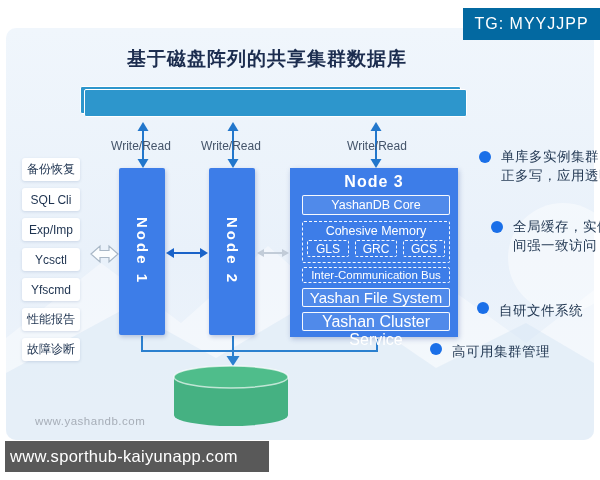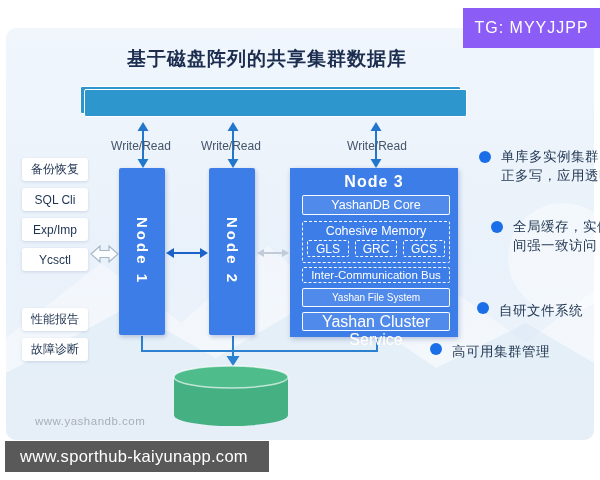--- a/index.html
+++ b/index.html
@@ -7,22 +7,22 @@
   .screen { position:relative; width:600px; height:480px; overflow:hidden;
             background:#ffffff; font-family:"Liberation Sans", sans-serif; }
 
   
   .panel { position:absolute; left:6px; top:28px; width:588px; height:412px;
            border-radius:10px; background:linear-gradient(180deg,#f0f6fc 0%,#e9f1fa 55%,#eef4fb 100%);
            overflow:hidden; }
   .deco-svg { position:absolute; left:0; top:0; }
 
   
-  .tg-badge { position:absolute; left:463px; top:8px; width:137px; height:40px;
-              background:#8b5cf6; color:#fff; font-size:16px; letter-spacing:1px;
+  .tg-badge { position:absolute; left:463px; top:8px; width:137px; height:32px;
+              background:#0369a1; color:#fff; font-size:16px; letter-spacing:1px;
               display:flex; align-items:center; justify-content:center; z-index:12; }
 
   
   .title { position:absolute; left:117px; top:46px; width:300px; text-align:center;
            font-size:19px; font-weight:bold; color:#1c2d4f; letter-spacing:1px; z-index:5; }
 
   
   .app-layer { position:absolute; background:#2d96cc; border:1px solid #ffffff; border-radius:2px; z-index:3; }
   .app-l3 { left:80px; top:86px; width:381px; height:28px; }
   .app-l2 { left:84px; top:89px; width:383px; height:28px; }
@@ -32,21 +32,21 @@
 
   
   .wr { position:absolute; top:139px; width:70px; text-align:center;
         font-size:12px; color:#44546a; z-index:4; }
   .wr1 { left:106px; } .wr2 { left:196px; } .wr3 { left:342px; }
 
   
   .arrows { position:absolute; left:0; top:0; z-index:2; pointer-events:none; }
 
   
-  .chip { position:absolute; left:22px; width:66px; height:23px; background:#fff;
+  .chip { position:absolute; left:22px; width:58px; height:23px; background:#fff;
           border-radius:3px; box-shadow:0 1px 3px rgba(30,60,120,.15);
           color:#1e3350; font-size:12px; display:flex; align-items:center; justify-content:center; z-index:4; }
 
   
   .node-col { position:absolute; top:168px; width:46px; height:167px; background:#3d7de8;
               border-radius:2px; box-shadow:1px 2px 4px rgba(30,60,140,.25);
               display:flex; align-items:center; justify-content:center; z-index:4; }
   .node-col span { writing-mode:vertical-rl; color:#fff; font-weight:bold;
                    font-size:15px; letter-spacing:3px; }
   .node1 { left:119px; } .node2 { left:209px; }
@@ -59,21 +59,21 @@
   .n3-box { position:absolute; left:12px; right:8px; color:#fff; text-align:center; }
   .n3-solid { border:1px solid rgba(255,255,255,.95); background:rgba(255,255,255,.10); border-radius:2px; }
   .n3-dash  { border:1px dashed rgba(255,255,255,.95); border-radius:2px; }
   .n3-core { top:27px; height:20px; font-size:12.5px; line-height:19px; }
   .n3-mem  { top:53px; height:42px; font-size:12.5px; }
   .n3-mem-label { line-height:18px; }
   .n3-mem-row { display:flex; gap:6px; padding:0 4px; }
   .n3-mem-item { flex:1; border:1px dashed rgba(255,255,255,.95); border-radius:2px;
                  font-size:12px; line-height:16px; height:17px; }
   .n3-bus { top:99px; height:16px; font-size:11.5px; line-height:14px; }
-  .n3-fs  { top:120px; height:19px; font-size:10px; line-height:18px; }
+  .n3-fs  { top:120px; height:19px; font-size:15px; line-height:18px; }
   .n3-cs  { top:144px; height:19px; font-size:16px; line-height:18px; }
 
   
   .bullet { position:absolute; width:12px; height:12px; border-radius:50%; background:#1a6fe8; z-index:4; }
   .note { position:absolute; font-size:13.5px; color:#1f3550; line-height:19px;
           letter-spacing:.5px; z-index:4; }
   .b1 { left:479px; top:151px; } .n1 { left:501px; top:147px; width:132px; }
   .b2 { left:491px; top:221px; } .n2 { left:513px; top:217px; width:102px; }
   .b3 { left:477px; top:302px; } .n3t { left:499px; top:301px; width:110px; }
   .b4 { left:430px; top:343px; } .n4 { left:452px; top:342px; width:130px; }
@@ -81,21 +81,21 @@
   
   .storage { position:absolute; left:172px; top:365px; z-index:4; }
   .storage-label { position:absolute; left:172px; top:388px; width:118px; text-align:center;
                    color:#fff; font-weight:bold; font-size:14.5px; z-index:5; }
 
   
   .watermark { position:absolute; left:35px; top:415px; font-size:11.5px; color:#a7aeb8;
                letter-spacing:.5px; z-index:5; }
   .footer-strip { position:absolute; left:0; top:440px; width:600px; height:40px; background:#ffffff; z-index:10; }
   .footer-box { position:absolute; left:5px; top:1px; width:264px; height:31px; background:#595959;
-                color:#fff; font-size:16.5px; display:flex; align-items:center; padding-left:15px;
+                color:#fff; font-size:16.5px; display:flex; align-items:center; padding-left:5px;
                 letter-spacing:.3px; }
 </style>
 </head>
 <body>
 
 <div class="screen">
 
   <div class="panel">
     <svg class="deco-svg" width="588" height="412" viewBox="0 0 588 412">
       <circle cx="557" cy="230" r="55" fill="rgba(255,255,255,0.45)"></circle>
@@ -145,20 +145,21 @@
 
     <path d="M142,336 L142,351 L377,351 L377,339" fill="none" stroke="#2b80cf" stroke-width="2"></path>
     <line x1="233" y1="336" x2="233" y2="358" stroke="#2b80cf" stroke-width="2"></line>
     <polygon points="233,366 226.5,356 239.5,356" fill="#2b80cf"></polygon>
   </svg>
 
   <div class="chip" style="top:158px">备份恢复</div>
   <div class="chip" style="top:188px">SQL Cli</div>
   <div class="chip" style="top:218px">Exp/Imp</div>
   <div class="chip" style="top:248px">Ycsctl</div>
+  <div class="chip" style="top:278px">Yfscmd</div>
   <div class="chip" style="top:308px">性能报告</div>
   <div class="chip" style="top:338px">故障诊断</div>
 
   <div class="node-col node1">
     <span>Node 1</span>
   </div>
   <div class="node-col node2">
     <span>Node 2</span>
   </div>
 

